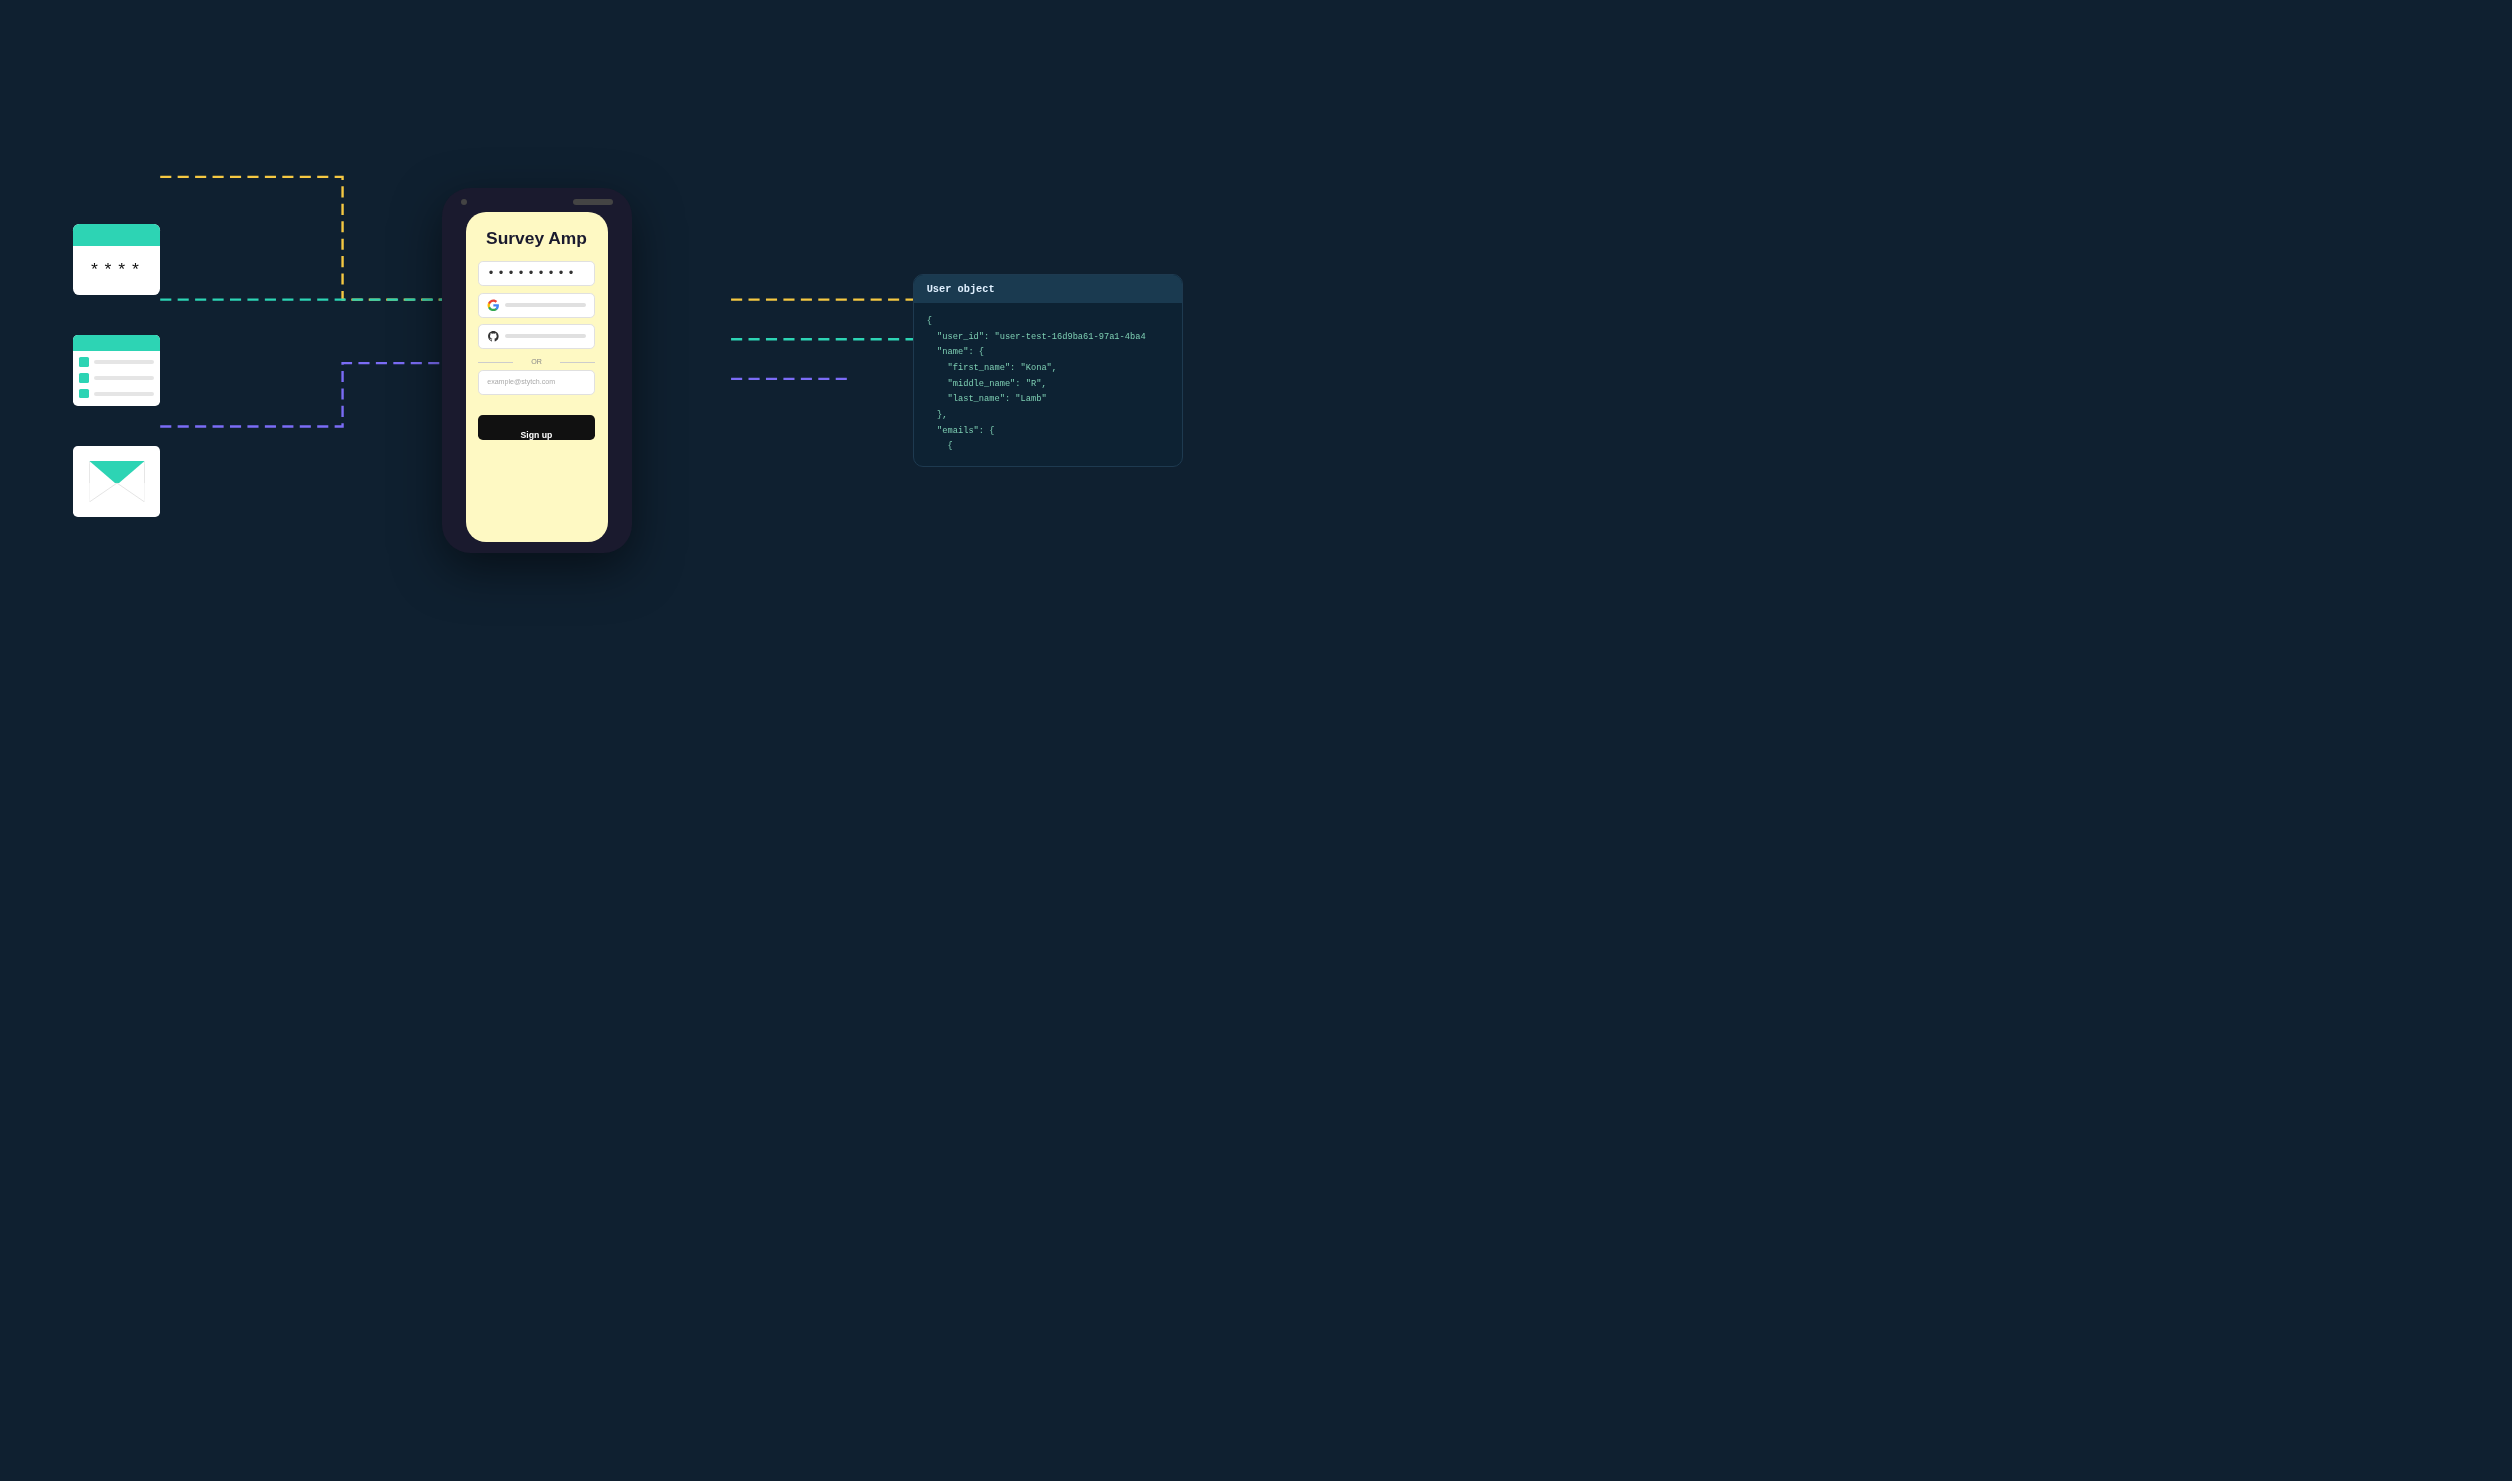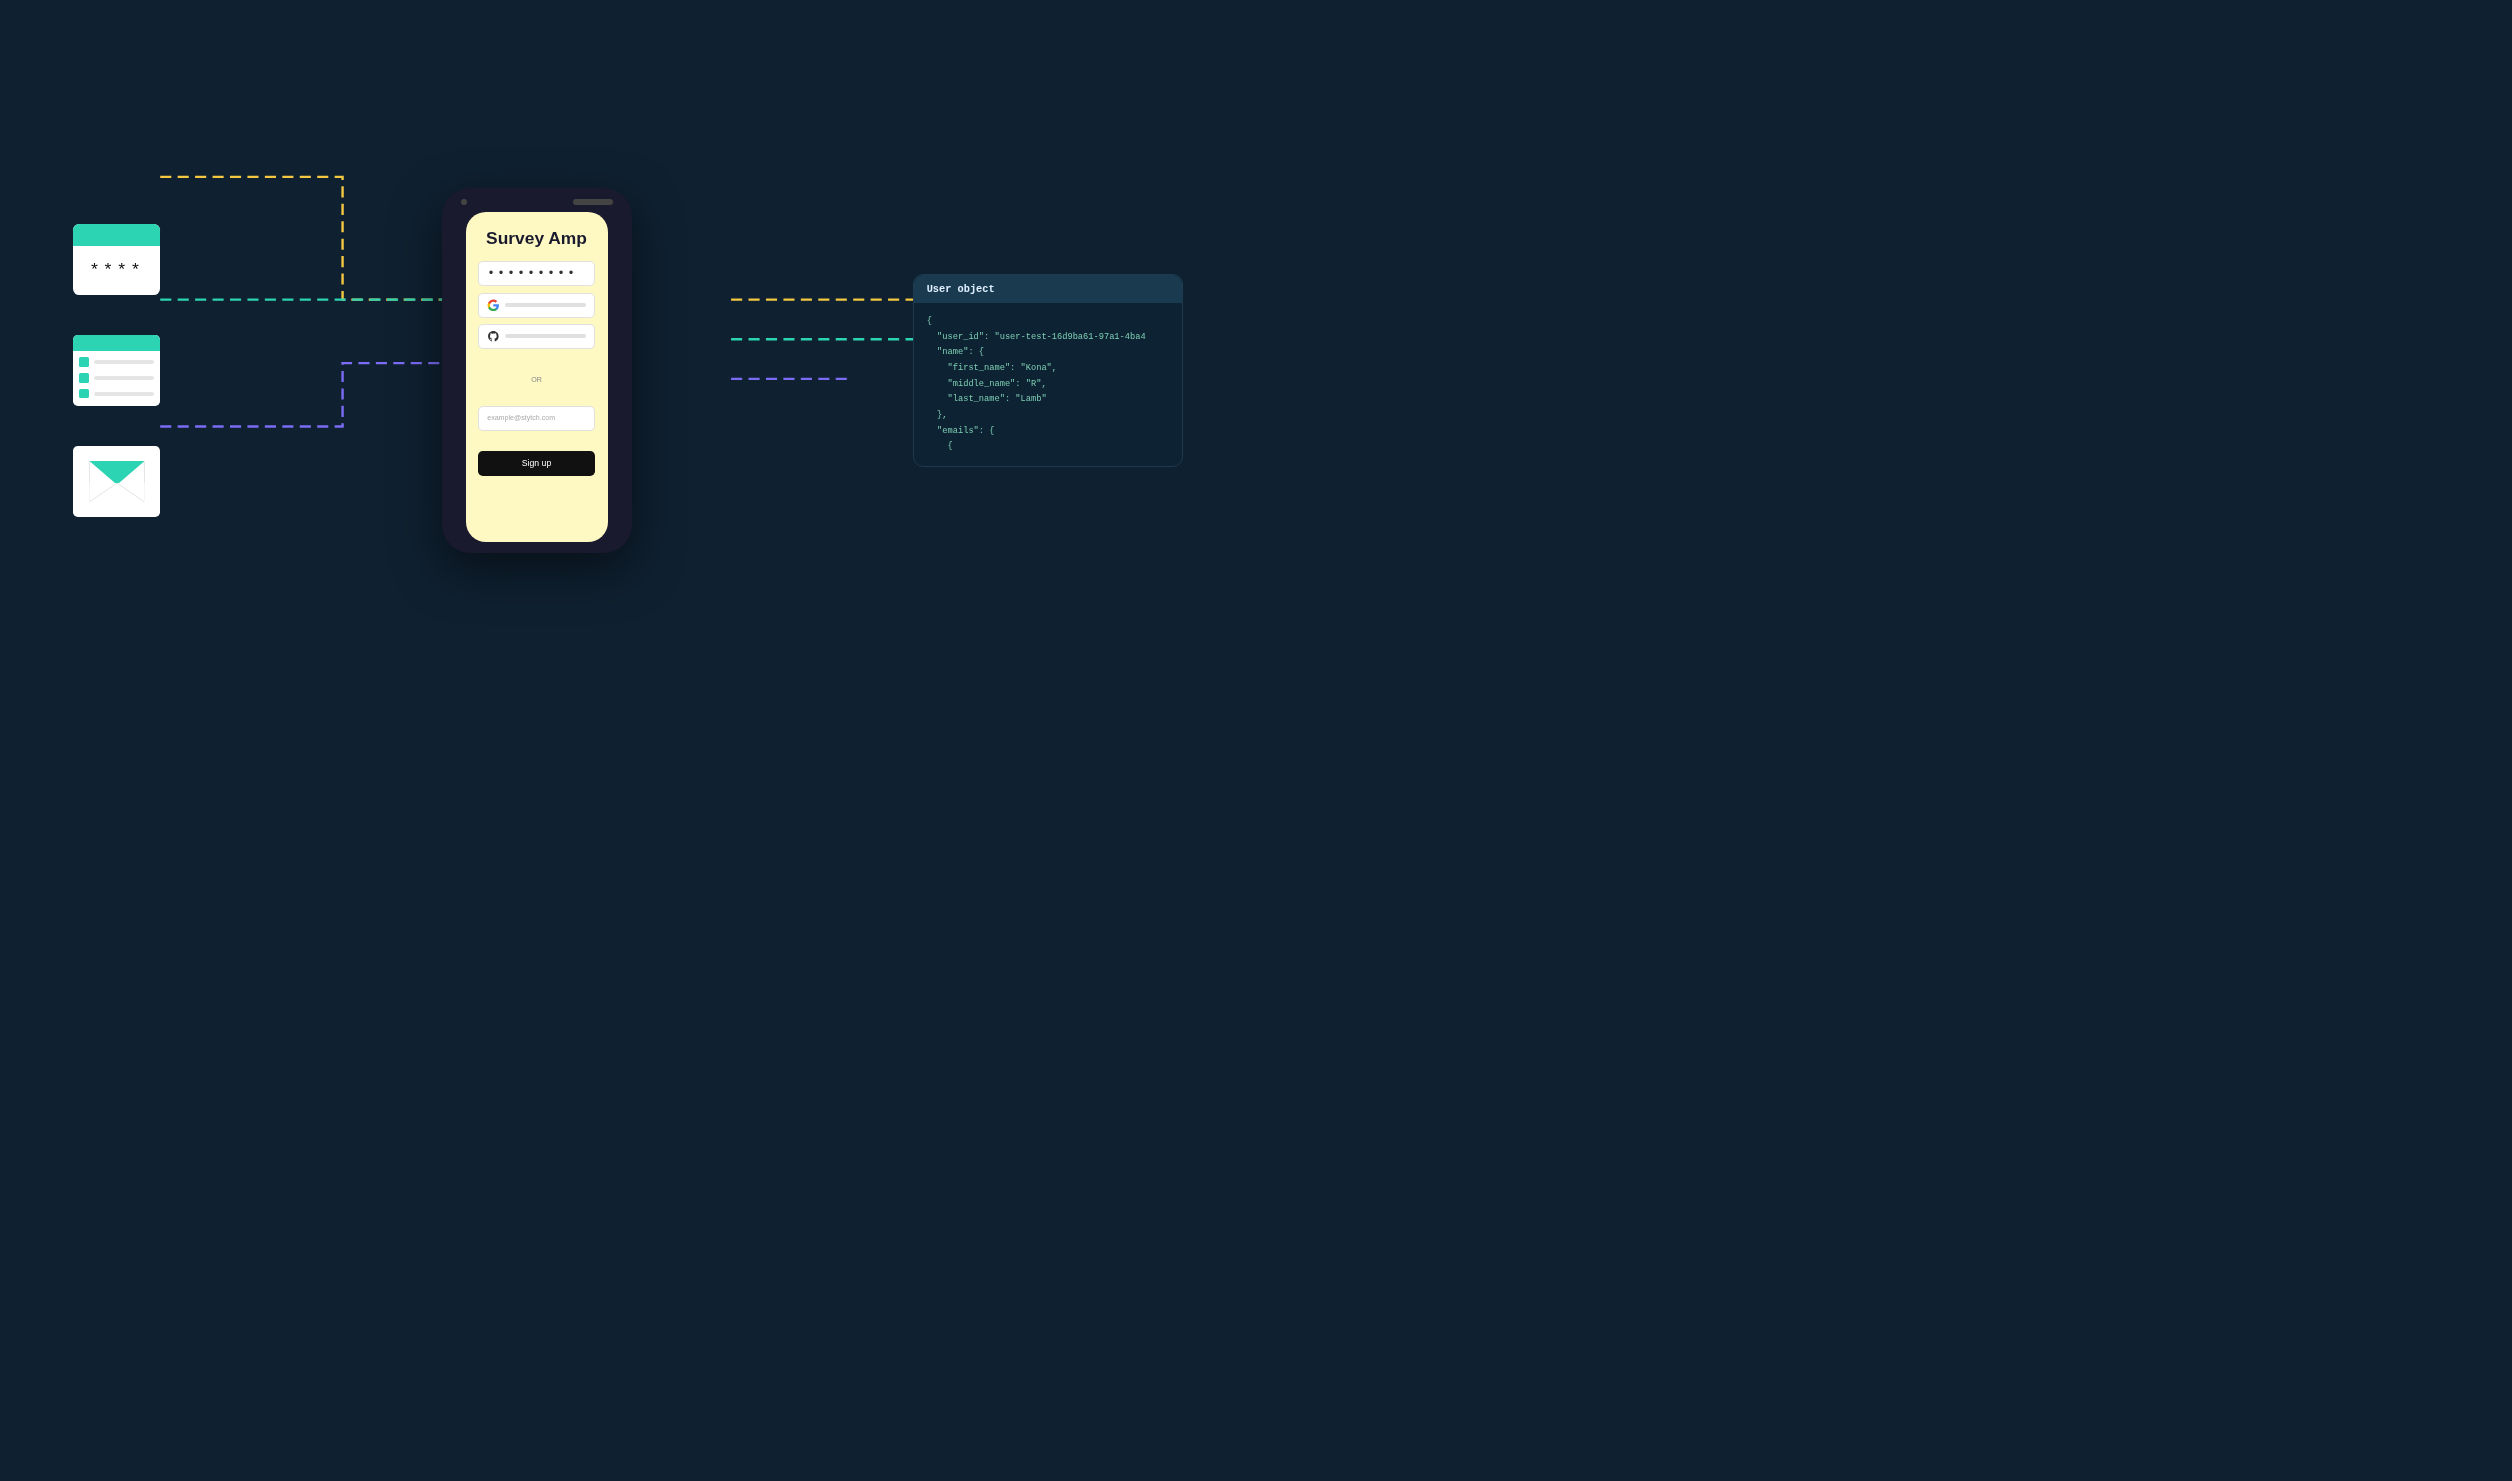--- a/index.html
+++ b/index.html
@@ -221,21 +221,20 @@
 
     .or-divider {
       display: flex;
       align-items: center;
       width: 100%;
       margin: 3.2px 0;
       gap: 18px;
       font-size: 7.1px;
       color: #888;
       font-family: Arial, sans-serif;
-      flex-direction: column;
     }
     .or-divider .line {
       flex: 1;
       height: 0.8px;
       background: #ccc;
     }
 
     .email-input-field {
       width: 100%;
       height: 25px;
@@ -250,26 +249,26 @@
       color: #aaa;
       font-family: Arial, sans-serif;
     }
 
     .signup-btn {
       width: 100%;
       height: 25px;
       background: #111;
       border-radius: 4.8px;
       display: flex;
-      align-items: center;
+      align-items: flex-end;
       justify-content: center;
       color: white;
       font-size: 8.7px;
       font-family: Arial, sans-serif;
-      font-weight: 400;
+      font-weight: 700;
       cursor: pointer;
     }
 
     
     .right-column {
       position: relative;
       z-index: 2;
     }
 
     .json-card {

